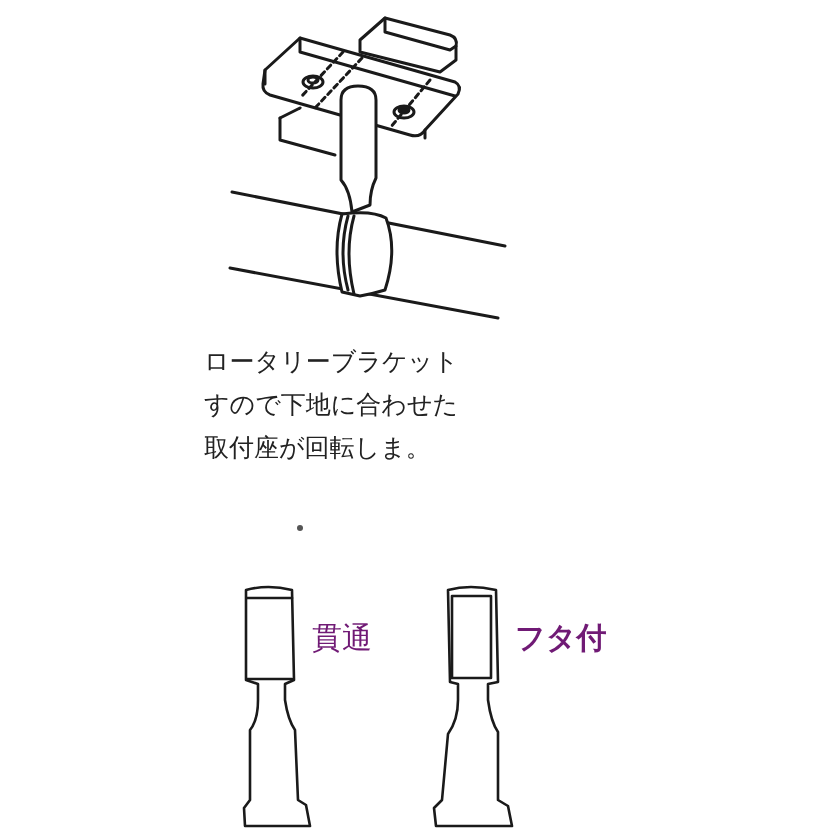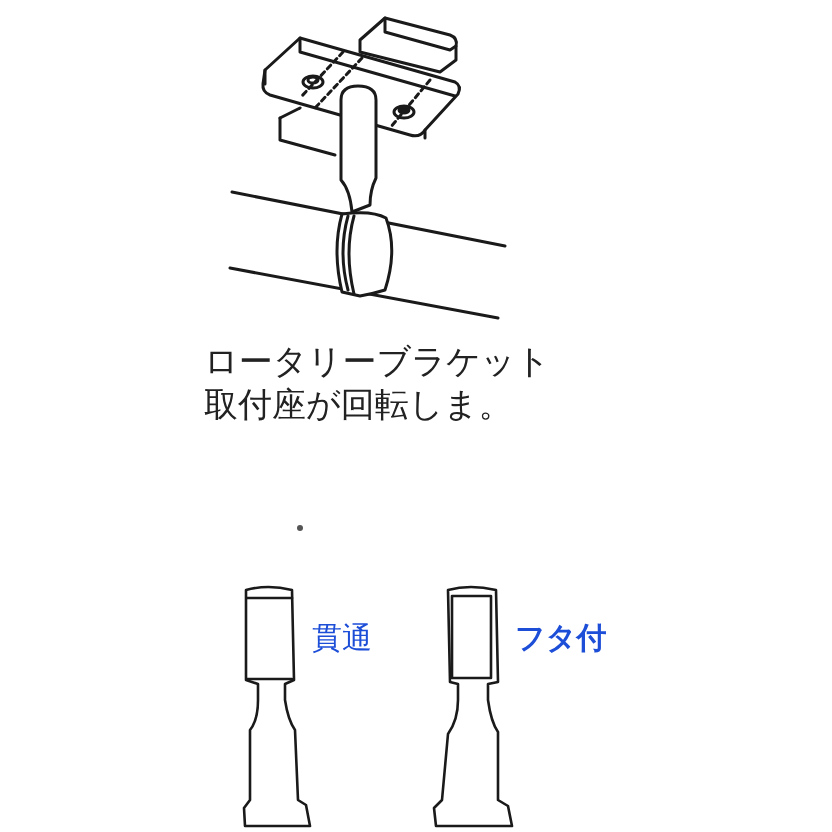--- a/index.html
+++ b/index.html
@@ -1,22 +1,22 @@
 <!DOCTYPE html>
 <html><head>
 <meta charset="utf-8">
 <style>
   html, body { margin: 0; padding: 0; background: #ffffff; }
   body { width: 832px; height: 832px; position: relative; overflow: hidden;
          font-family: "DejaVu Sans", sans-serif; color: #1a1a1a; }
   .layer { position: absolute; left: 0; top: 0; }
   .caption { position: absolute; left: 204px; top: 340px; width: 360px;
-             font-size: 34px; line-height: 43px; letter-spacing: 0px; color: #222; }
+             font-size: 25px; line-height: 43px; letter-spacing: 0px; color: #222; }
   .caption div { white-space: nowrap; }
-  .label { position: absolute; font-size: 30px; color: #1d4ed8; }
+  .label { position: absolute; font-size: 30px; color: #701a75; }
   .label-through { left: 312px; top: 618px; }
   .label-capped { left: 515px; top: 618px; font-weight: bold; }
 </style>
 </head>
 <body>
 
 <svg class="layer" width="832" height="832" viewBox="0 0 832 832" fill="none" stroke="#1a1a1a" stroke-width="3" stroke-linejoin="round" stroke-linecap="round">
 
   <g>
     <path d="M360 40 L385 18 L450 35 Q458 38 456 46 L456 60 L440 72 L360 52 Z" fill="#fff"></path>
@@ -66,17 +66,18 @@
   <g stroke-width="2.6">
     <path d="M448 590 Q470 584 496 590 L498 682 L488 684 L488 700 Q491 722 498 732 L498 800 L508 806 L512 826 L436 826 L434 808 L442 800 L448 734 Q458 720 458 700 L458 684 L450 682 Z" fill="#fff"></path>
     <path d="M452 596 L491 596 L491 678 L452 678 Z"></path>
   </g>
 
   <circle cx="300" cy="528" r="3" fill="#555" stroke="none"></circle>
 </svg>
 
 <div class="caption">
   <div>ロータリーブラケット</div>
+  <div>すので下地に合わせた</div>
   <div>取付座が回転しま。</div>
 </div>
 
 <div class="label label-through">貫通</div>
 <div class="label label-capped">フタ付</div>
 
 </body></html>

